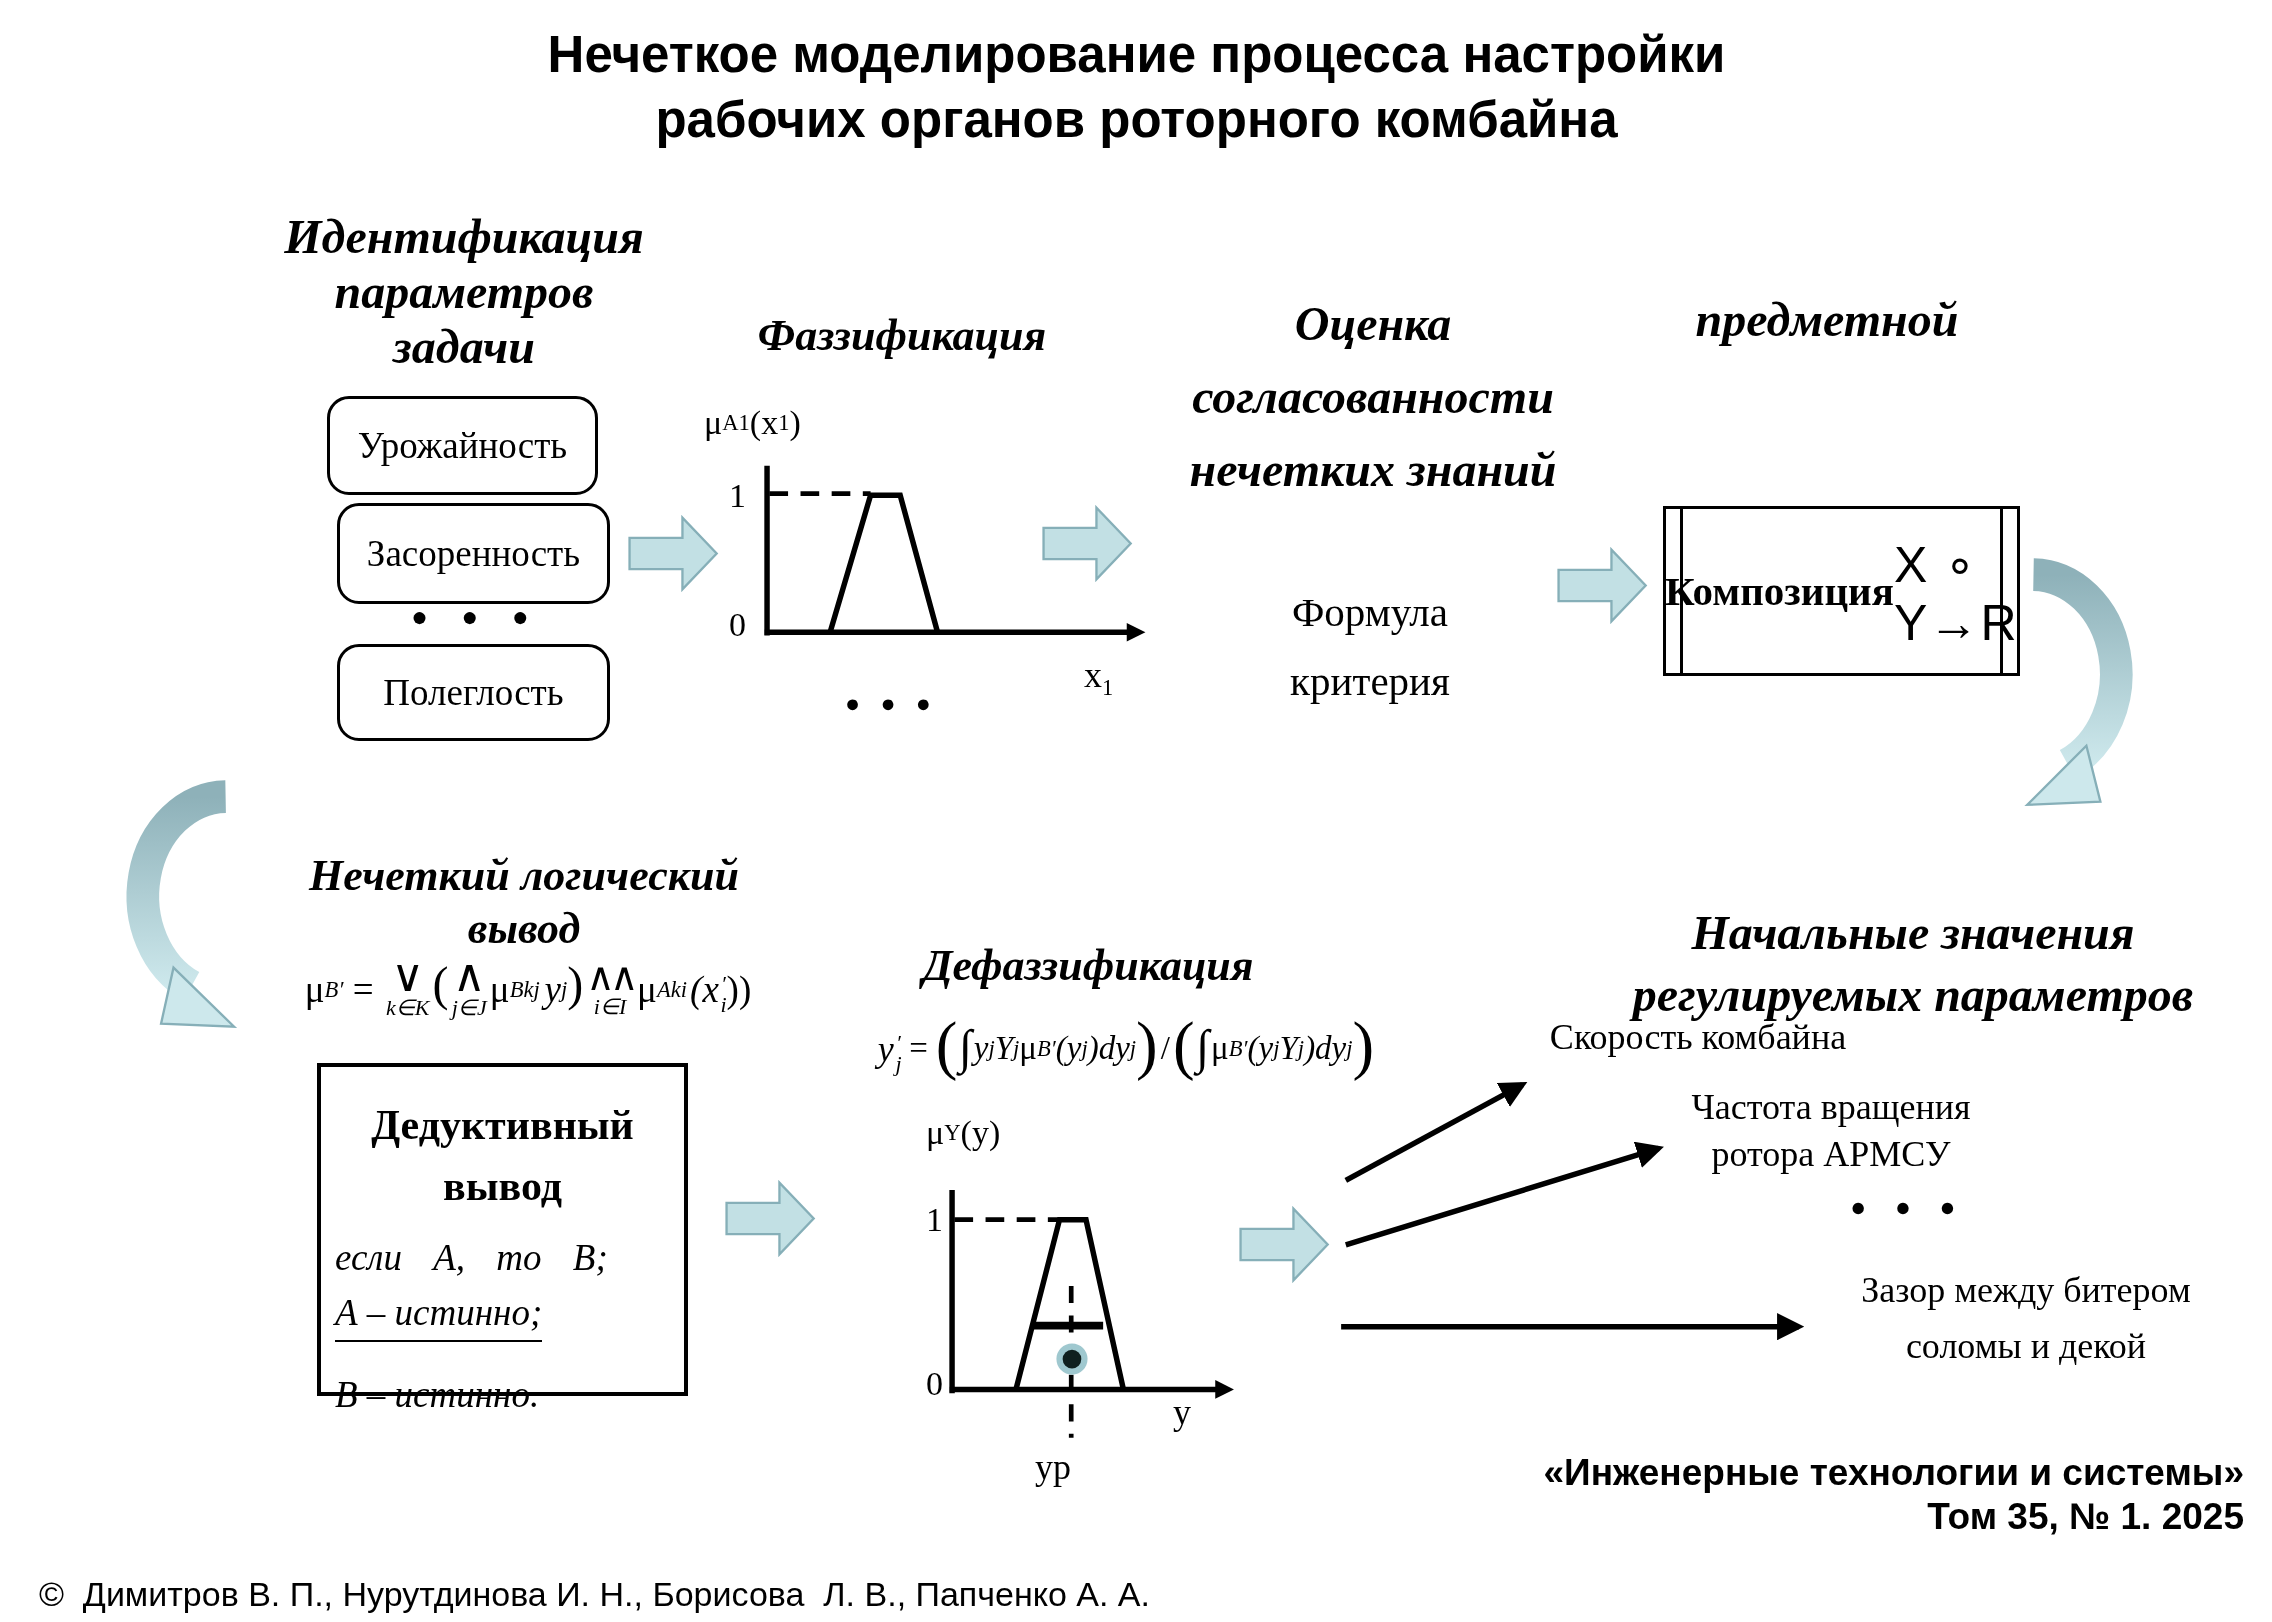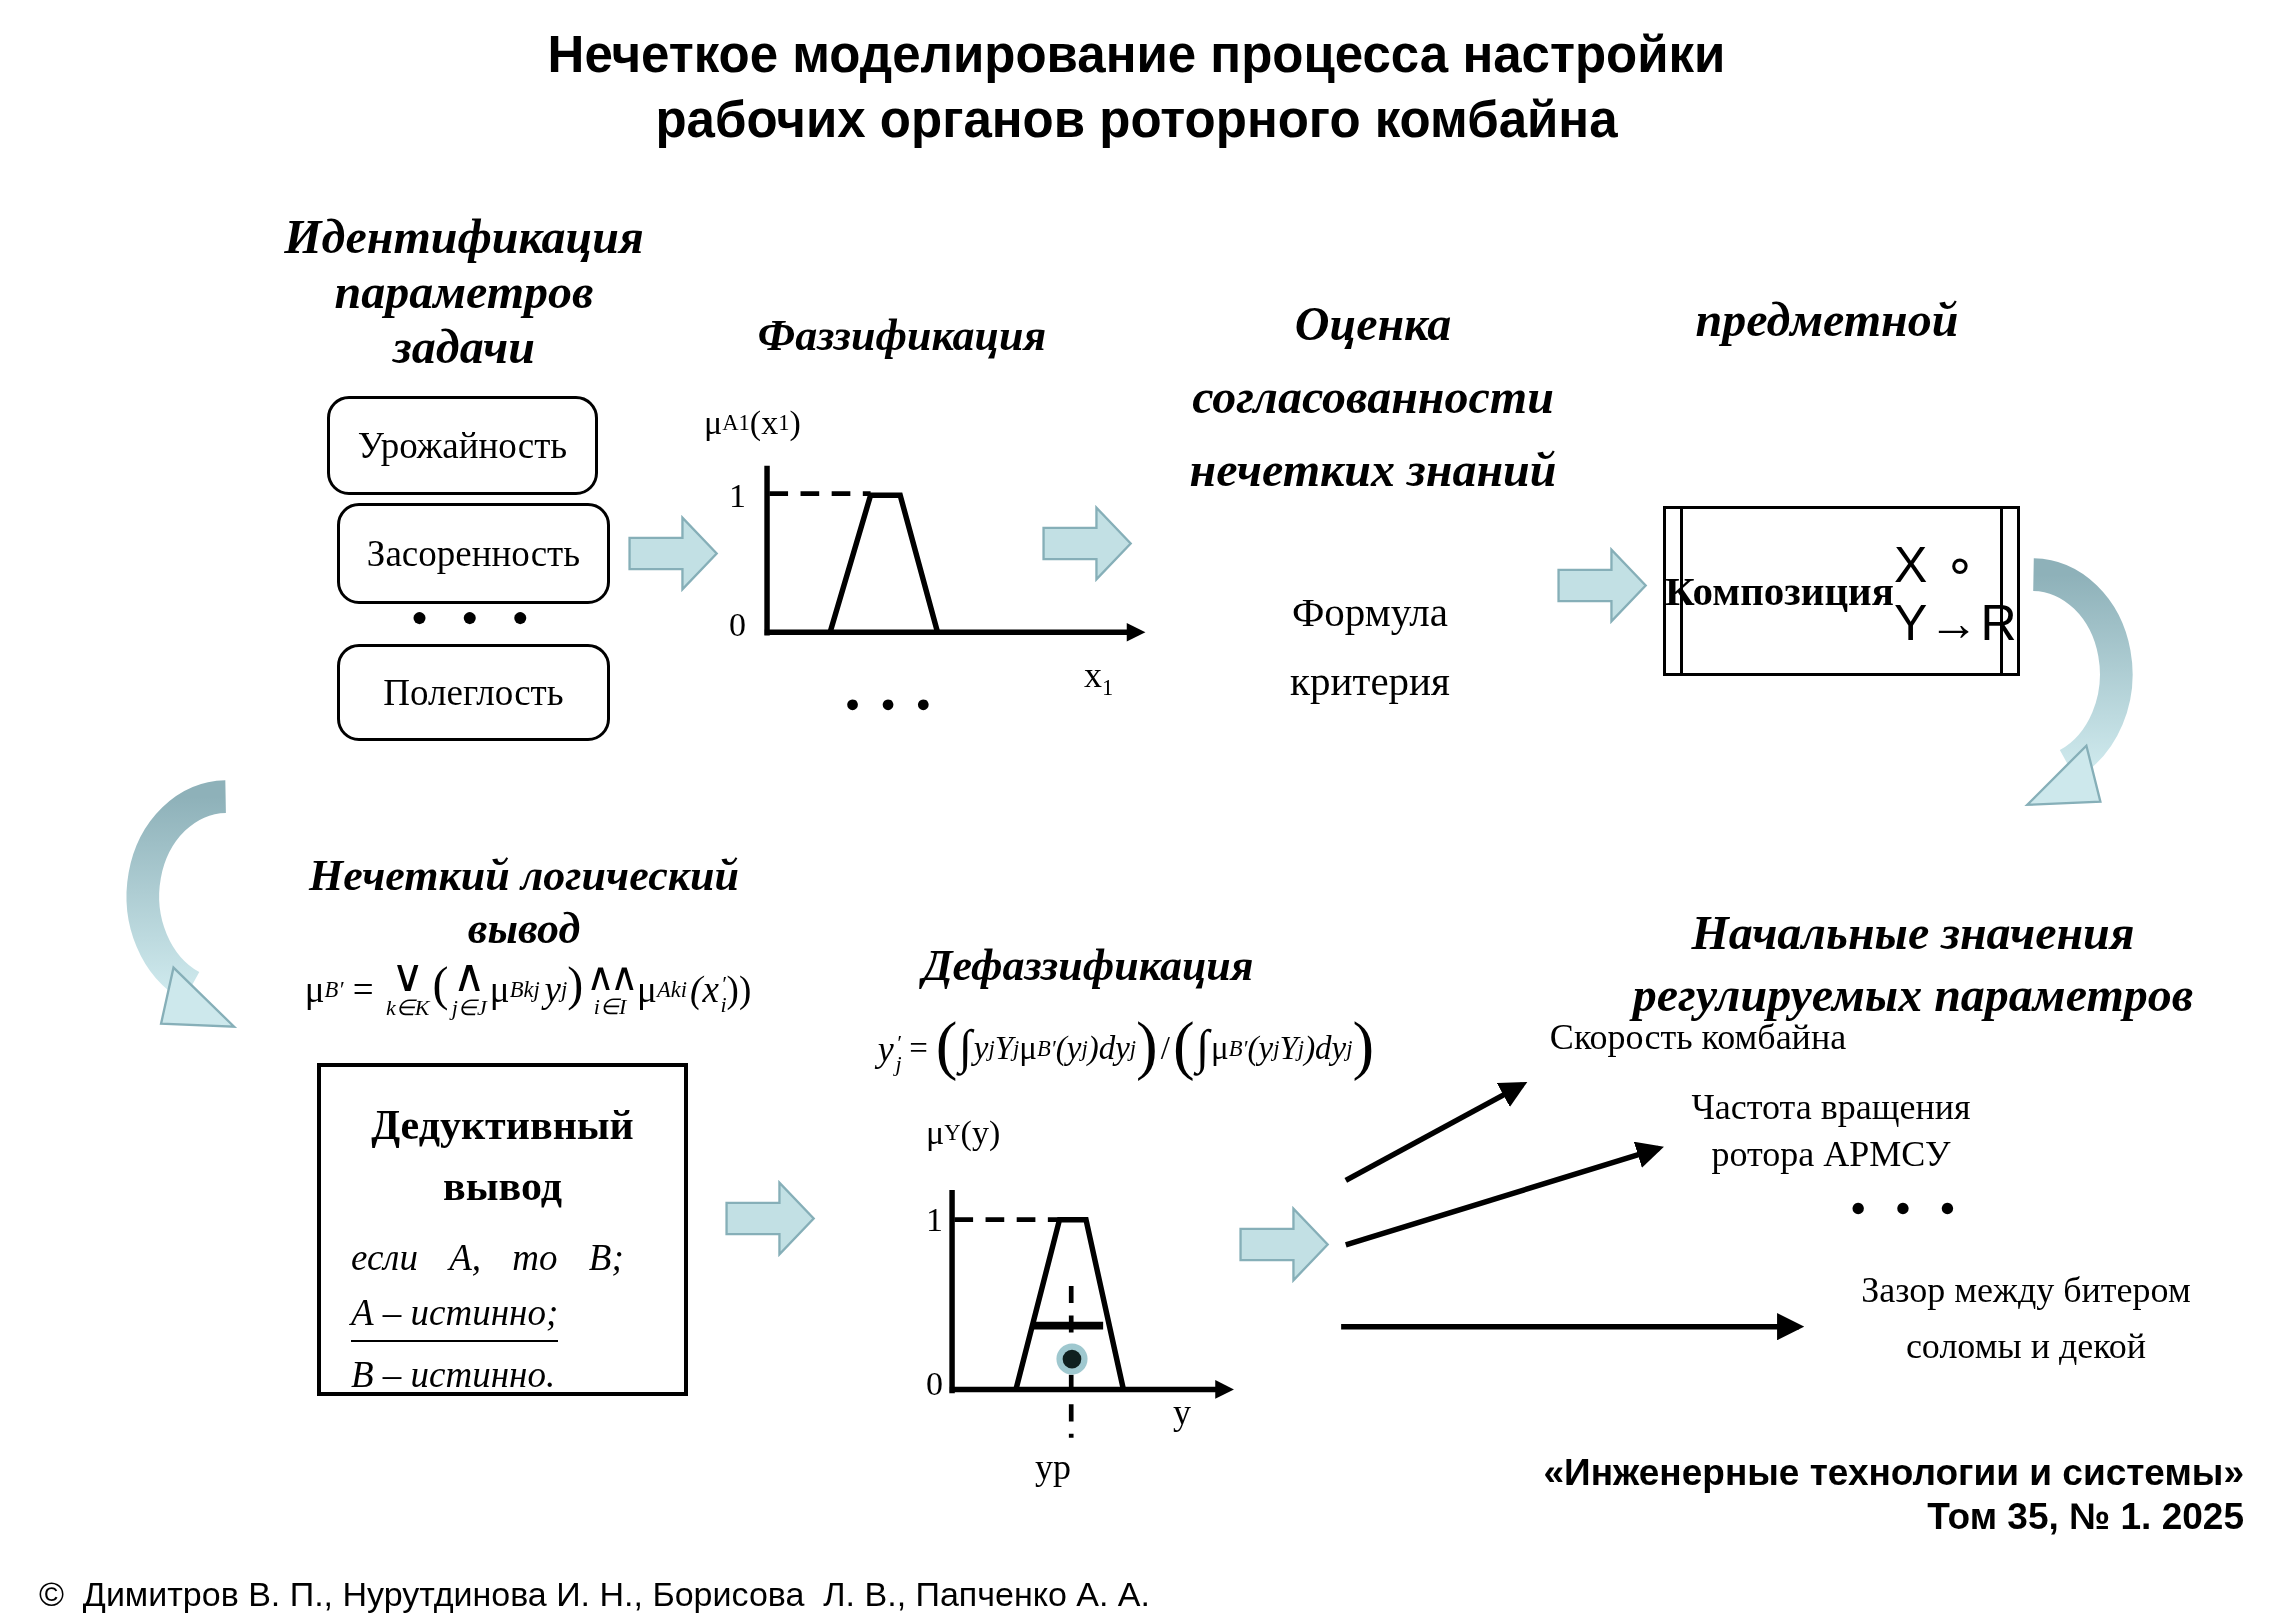--- a/index.html
+++ b/index.html
@@ -32,21 +32,21 @@
   .lo .op2{font-size:39px;line-height:.8;letter-spacing:-4.7px;font-style:normal}
   .lo .lm{font-size:22px;font-style:italic;margin-top:4.7px}
   .stk{display:inline-flex;flex-direction:column;align-items:center;font-size:22px;
     line-height:.95;font-style:italic;transform:translateY(4.7px);margin-left:1.6px}
   .bigp{font-size:65px;line-height:1;font-weight:400;transform:translateY(-3.1px)}
   .intg{font-size:48px;line-height:1;margin:0 1.6px;transform:translateY(-1.6px)}
 
   
   .dbox{border:4.7px solid #000;background:#fff}
   .dbox .ttl{font-size:42px;font-weight:bold;line-height:61px;text-align:center}
-  .dbox .ln{font-size:37px;font-style:italic;padding-left:30px}
+  .dbox .ln{font-size:37px;font-style:italic;padding-left:14px}
   .u{display:inline-block;border-bottom:2.3px solid #000;padding-bottom:6.2px}
 
   
   .pbox{border:3.9px solid #000;background:#fff;display:flex;flex-direction:row;
     align-items:center;justify-content:center}
   .pbox .bar{position:absolute;top:0;bottom:0;width:3.1px;background:#000}
   .pbox .t1{font-size:41px;font-weight:bold}
   .pbox .t2{font-family:"Liberation Sans",sans-serif;font-size:50px;margin-top:6.2px;letter-spacing:1.6px}
 
   .journal{text-align:right;font-family:"Liberation Sans",sans-serif;line-height:44px}
@@ -205,21 +205,21 @@
   <span>))</span>
 </div>
 
 <div class="abs dbox" style="left:317px;top:1063px;width:371px;height:333px;padding-top:28px;box-sizing:border-box">
   <div class="ttl">Дедуктивный</div>
   <div class="ttl">вывод</div>
   <div class="ln" style="margin-top:18.7px;word-spacing:22px">если А, то В;</div>
   <div class="ln" style="margin-top:12.5px">
     <span class="u">А – истинно;</span>
   </div>
-  <div class="ln" style="margin-top:11px">В – истинно.</div>
+  <div class="ln" style="margin-top:31px">В – истинно.</div>
 </div>
 
 <svg class="abs" style="left:725px;top:1178px" width="91" height="81" viewBox="0 0 117 104">
   <polygon points="2,32 70,32 70,6 114,52 70,98 70,72 2,72" style="fill:var(--arrow_fill);stroke:var(--arrow_stroke);stroke-width:3"></polygon>
 </svg>
 
 <div class="abs cx bi" style="left:1088px;top:940px;font-size:44px">
   <span>Дефаззификация</span>
 </div>
 

